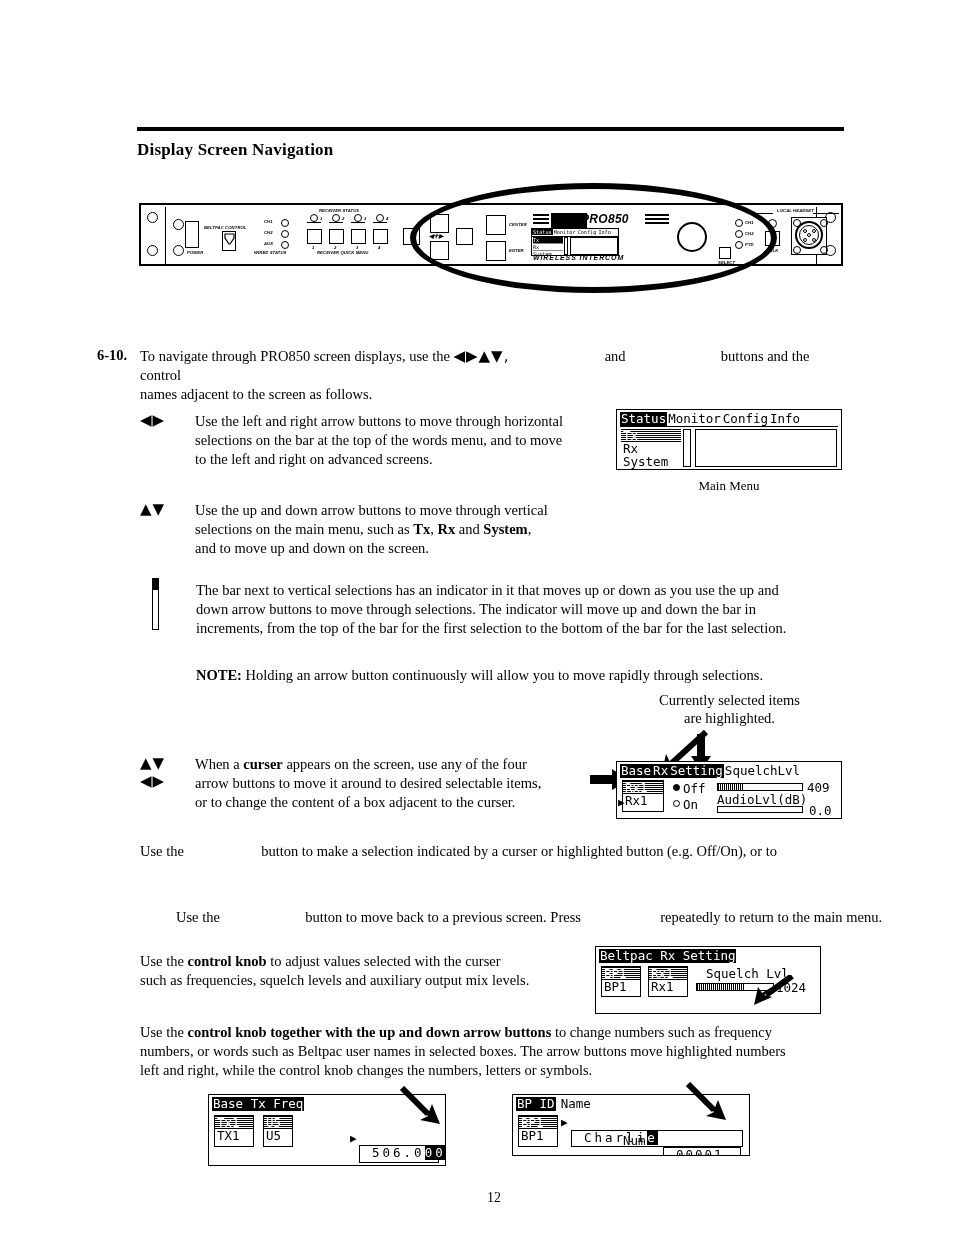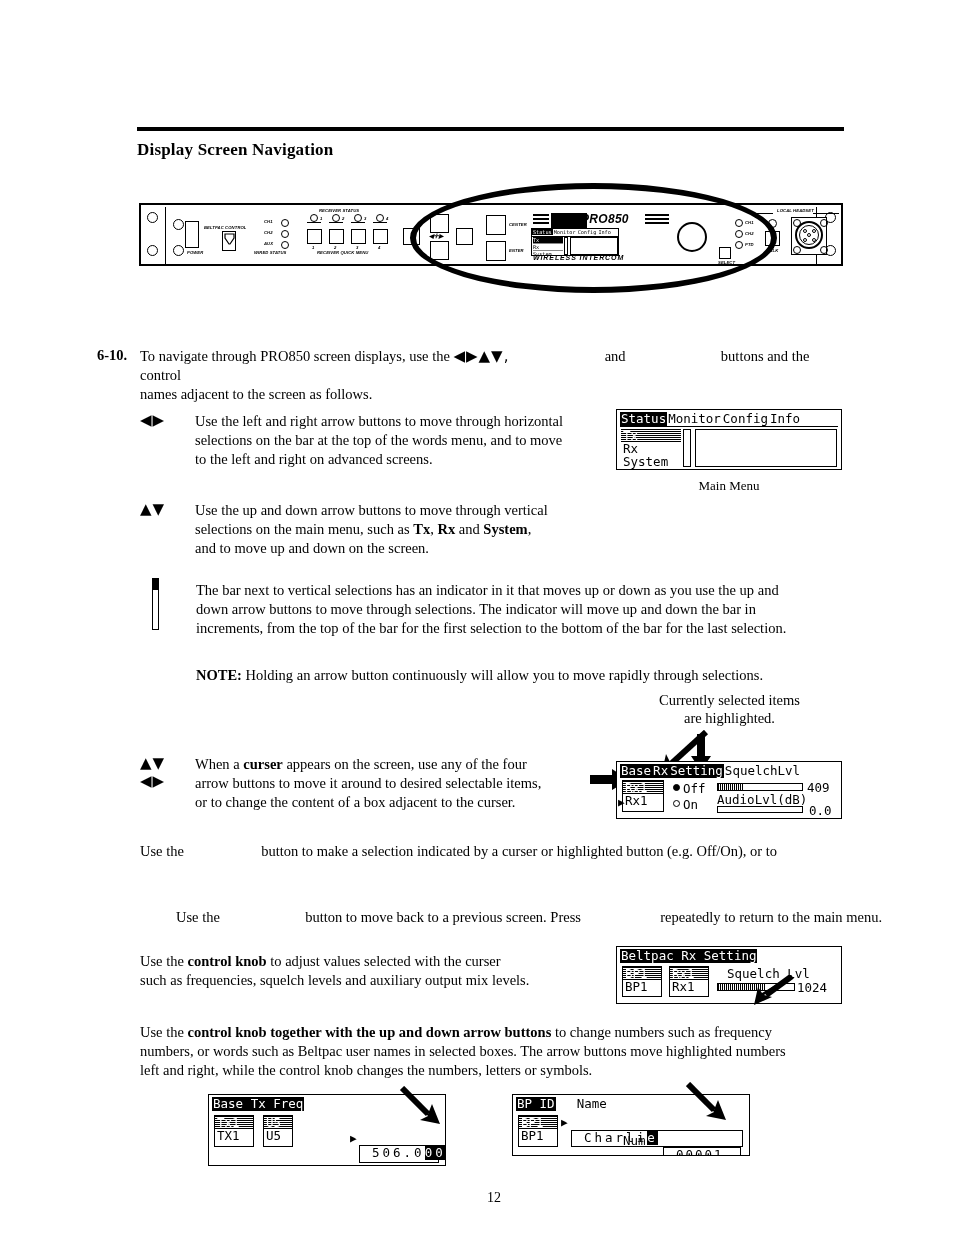--- a/index.html
+++ b/index.html
@@ -605,21 +605,21 @@
     <span>button to move back to a previous screen.  Press</span>
     <span class="blank-gap" style="width:72px;"></span>
     <span>repeatedly to return to the main menu.</span>
   </div>
 
   <div class="para" style="left:140px; top:952px; width:470px;">
     <span>Use the </span><b>control knob</b><span> to adjust values selected with the curser</span><br>
     <span>such as frequencies, squelch levels and auxiliary output mix levels.</span>
   </div>
 
-  <div class="lcd" style="left:616px; top:946px; width:226px; height:58px;">
+  <div class="lcd" style="left:595px; top:946px; width:226px; height:68px;">
     <div class="lcd-title" style="border-bottom:none;"><span class="seg hl">Beltpac Rx Setting</span></div>
 
     <div class="box" style="left:5px; top:19px; width:40px; height:31px;">
       <div class="cell sel" style="color:#fff;">BP1</div>
       <div class="cell">BP1</div>
     </div>
     <div class="box" style="left:52px; top:19px; width:40px; height:31px;">
       <div class="cell sel" style="color:#fff;">Rx1</div>
       <div class="cell">Rx1</div>
     </div>
@@ -656,21 +656,21 @@
     <div class="lcd-text" style="left:110px; top:38px;margin-top:32px;">Freq</div>
     <div class="lcd-text" style="left:141px; top:37px; font-size:11px;">▶</div>
     <div class="charbox" style="left:150px; top:34px; width:80px; height:18px;"><span>506.0</span><span class="hl">00</span></div>
   </div>
   <svg class="arrow-svg" style="left:398px; top:1086px;" width="46" height="42" viewBox="0 0 46 42">
     <path d="M4 2 L30 28 L34 18 L42 38 L22 34 L30 30 Z" fill="#000"></path>
     <path d="M4 2 L30 28" stroke="#000" stroke-width="6" fill="none"></path>
   </svg>
 
   <div class="lcd" style="left:512px; top:1094px; width:238px; height:62px;">
-    <div class="lcd-title" style="border-bottom:none;"><span class="seg hl">BP ID</span><span class="seg" style="margin-left:20px;">Name</span></div>
+    <div class="lcd-title" style="border-bottom:none;"><span class="seg hl">BP ID</span><span class="seg" style="margin-left:4px;">Name</span></div>
 
     <div class="box" style="left:5px; top:20px; width:40px; height:32px;">
       <div class="cell sel" style="color:#fff;">BP1</div>
       <div class="cell">BP1</div>
     </div>
     <div class="lcd-text" style="left:48px; top:21px; font-size:11px;">▶</div>
     <div class="charbox" style="left:58px; top:19px; width:172px; height:17px;"><span>Charli</span><span class="hl">e</span></div>
 
     <div class="lcd-text" style="left:110px; top:39px;">Num</div>
     <div class="charbox" style="left:150px; top:36px; width:78px; height:17px; letter-spacing:2px;"><span>00001</span></div>

